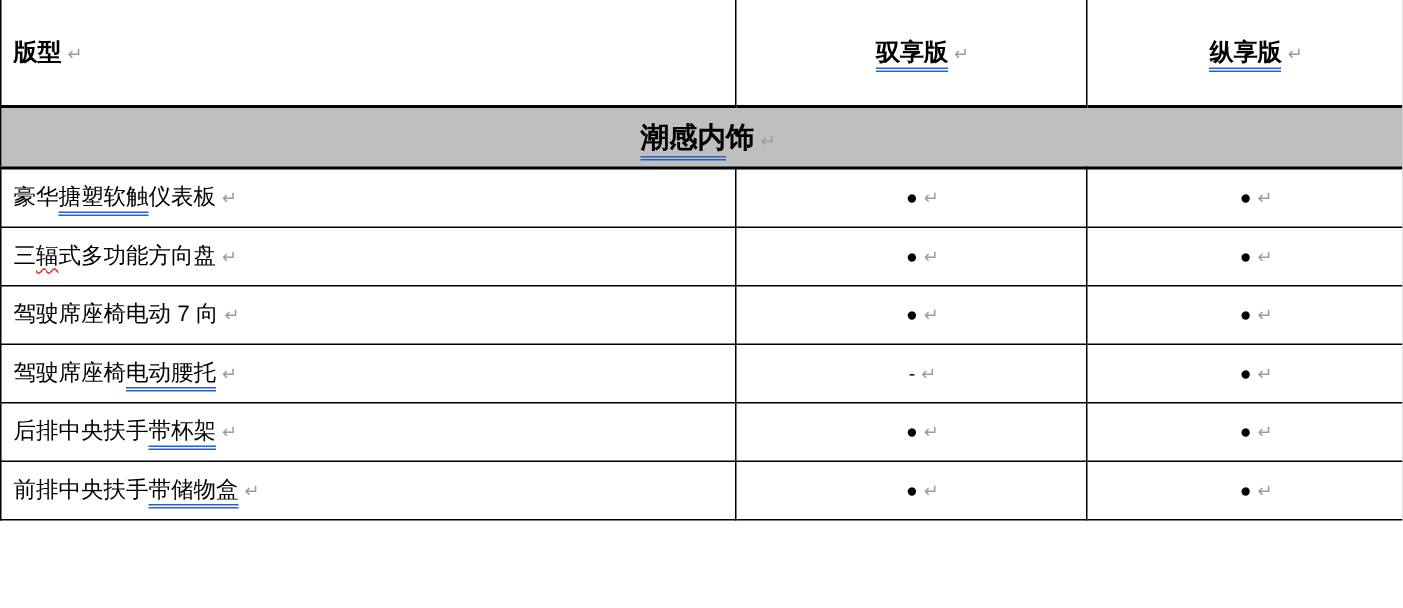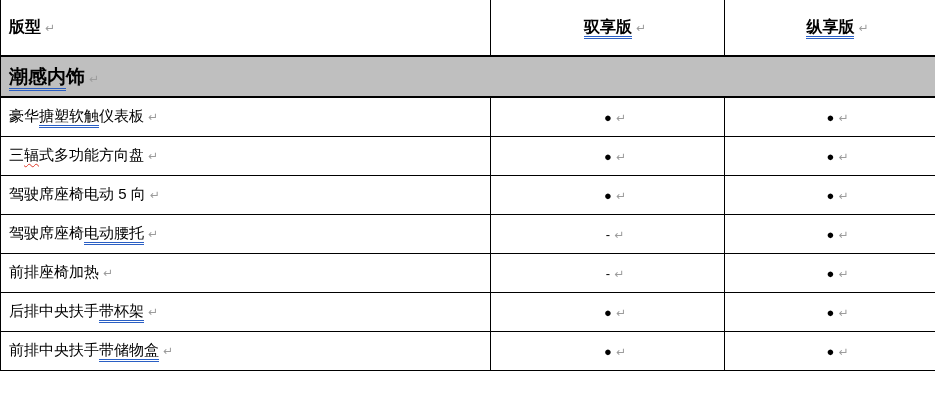--- a/index.html
+++ b/index.html
@@ -28,34 +28,34 @@
   td{
     border:1px solid var(--line-black);
     vertical-align:middle;
     overflow:hidden;
     white-space:nowrap;
     padding-left:15px;
   }
   tr.header-row td{
     border-top:none;
     border-bottom:2px solid var(--line-black);
-    height:56px;
+    height:71px;
     font-weight:700;
     font-size:16px;
     background:#fff;
   }
   td.feature-header{text-align:left;padding-left:8px;}
   td.trim-header{text-align:center;}
   tr.section-row td{
     background:var(--section-bg);
     border-bottom:2px solid var(--line-black);
     height:41px;
     font-weight:700;
     font-size:19px;
-    text-align:left;
+    text-align:center;
     padding-left:8px;
   }
   tr.body-row td{
     height:39px;
     font-size:15px;
   }
   td.feature-cell{text-align:left;padding-left:8px;}
   td.value-cell{text-align:center;}
   .val{font-size:13px;letter-spacing:0;}
   .pilcrow{
@@ -108,36 +108,31 @@
   </tr>
 
 
   <tr class="body-row">
     <td class="feature-cell"><span>三</span><span class="mark-red">辐</span><span>式多功能方向盘</span><span class="pilcrow">↵</span></td>
     <td class="value-cell"><span class="val">●</span><span class="pilcrow">↵</span></td>
     <td class="value-cell"><span class="val">●</span><span class="pilcrow">↵</span></td>
   </tr>
 
   <tr class="body-row">
-    <td class="feature-cell"><span>驾驶席座椅电动 5 向</span><span></span><span></span><span class="pilcrow">↵</span></td>
+    <td class="feature-cell"><span>驾驶席座椅电动 7 向</span><span></span><span></span><span class="pilcrow">↵</span></td>
     <td class="value-cell"><span class="val">●</span><span class="pilcrow">↵</span></td>
     <td class="value-cell"><span class="val">●</span><span class="pilcrow">↵</span></td>
   </tr>
 
   <tr class="body-row">
     <td class="feature-cell"><span>驾驶席座椅</span><span class="mark-blue">电动腰托</span><span></span><span class="pilcrow">↵</span></td>
     <td class="value-cell"><span class="val">-</span><span class="pilcrow">↵</span></td>
     <td class="value-cell"><span class="val">●</span><span class="pilcrow">↵</span></td>
   </tr>
 
-  <tr class="body-row">
-    <td class="feature-cell"><span>前排座椅加热</span><span></span><span></span><span class="pilcrow">↵</span></td>
-    <td class="value-cell"><span class="val">-</span><span class="pilcrow">↵</span></td>
-    <td class="value-cell"><span class="val">●</span><span class="pilcrow">↵</span></td>
-  </tr>
 
   <tr class="body-row">
     <td class="feature-cell"><span>后排中央扶手</span><span class="mark-blue">带杯架</span><span></span><span class="pilcrow">↵</span></td>
     <td class="value-cell"><span class="val">●</span><span class="pilcrow">↵</span></td>
     <td class="value-cell"><span class="val">●</span><span class="pilcrow">↵</span></td>
   </tr>
 
   <tr class="body-row">
     <td class="feature-cell"><span>前排中央扶手</span><span class="mark-blue">带储物盒</span><span></span><span class="pilcrow">↵</span></td>
     <td class="value-cell"><span class="val">●</span><span class="pilcrow">↵</span></td>

